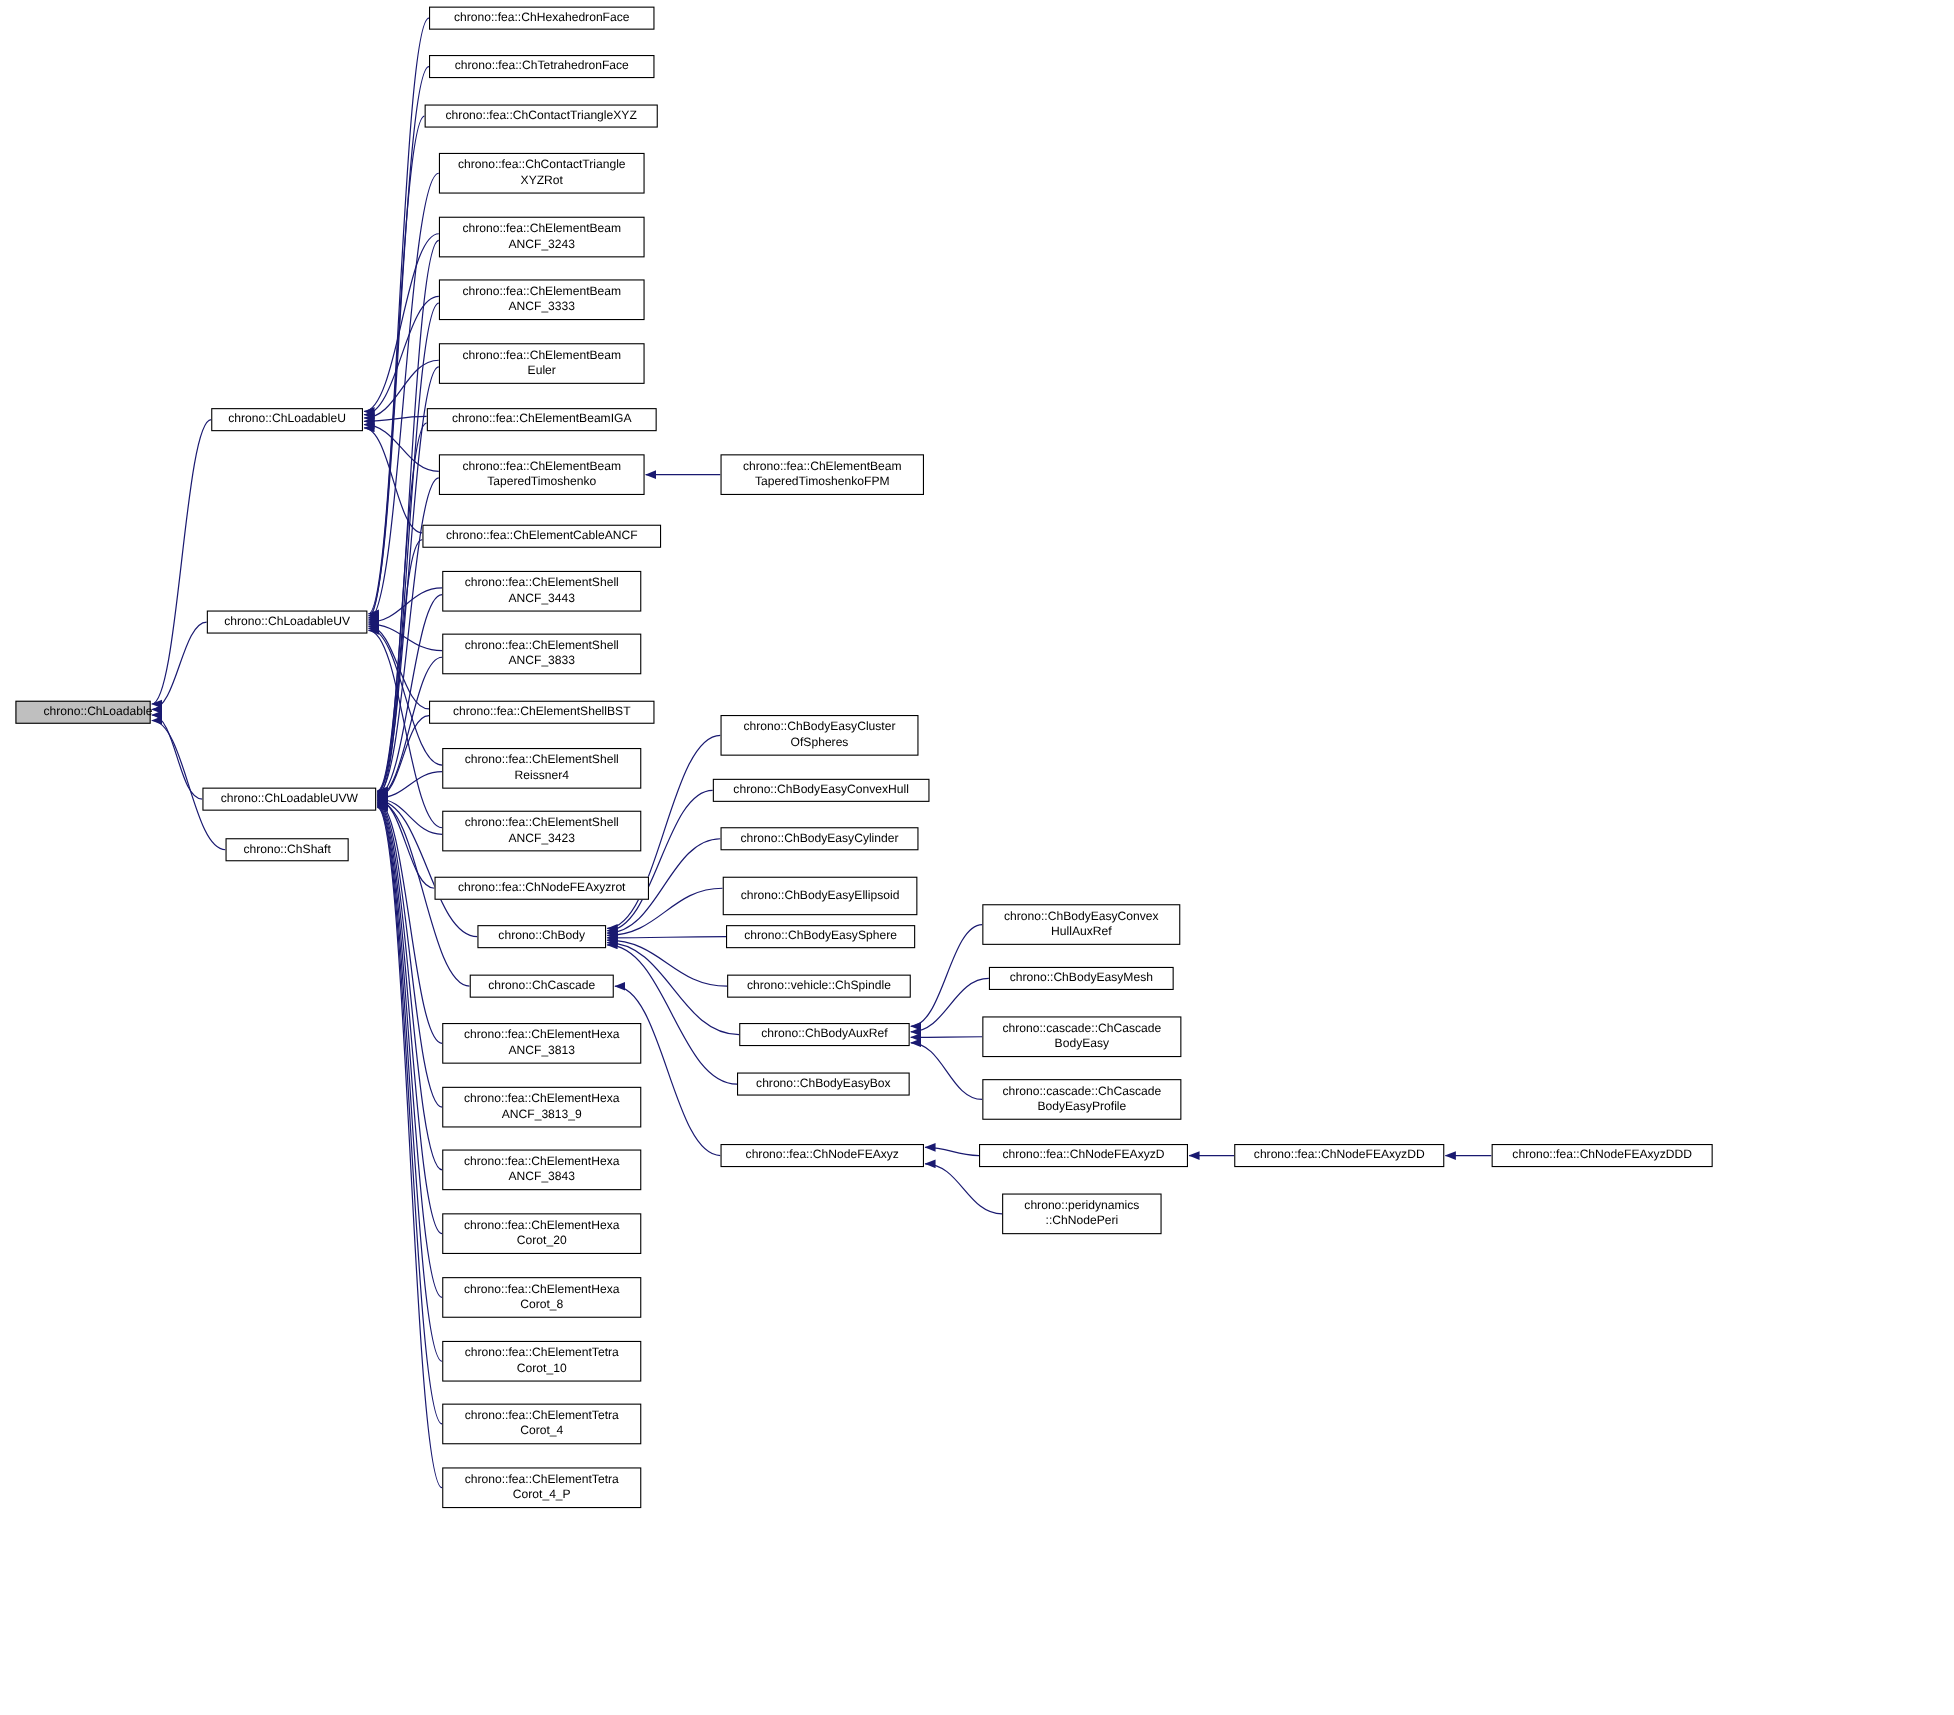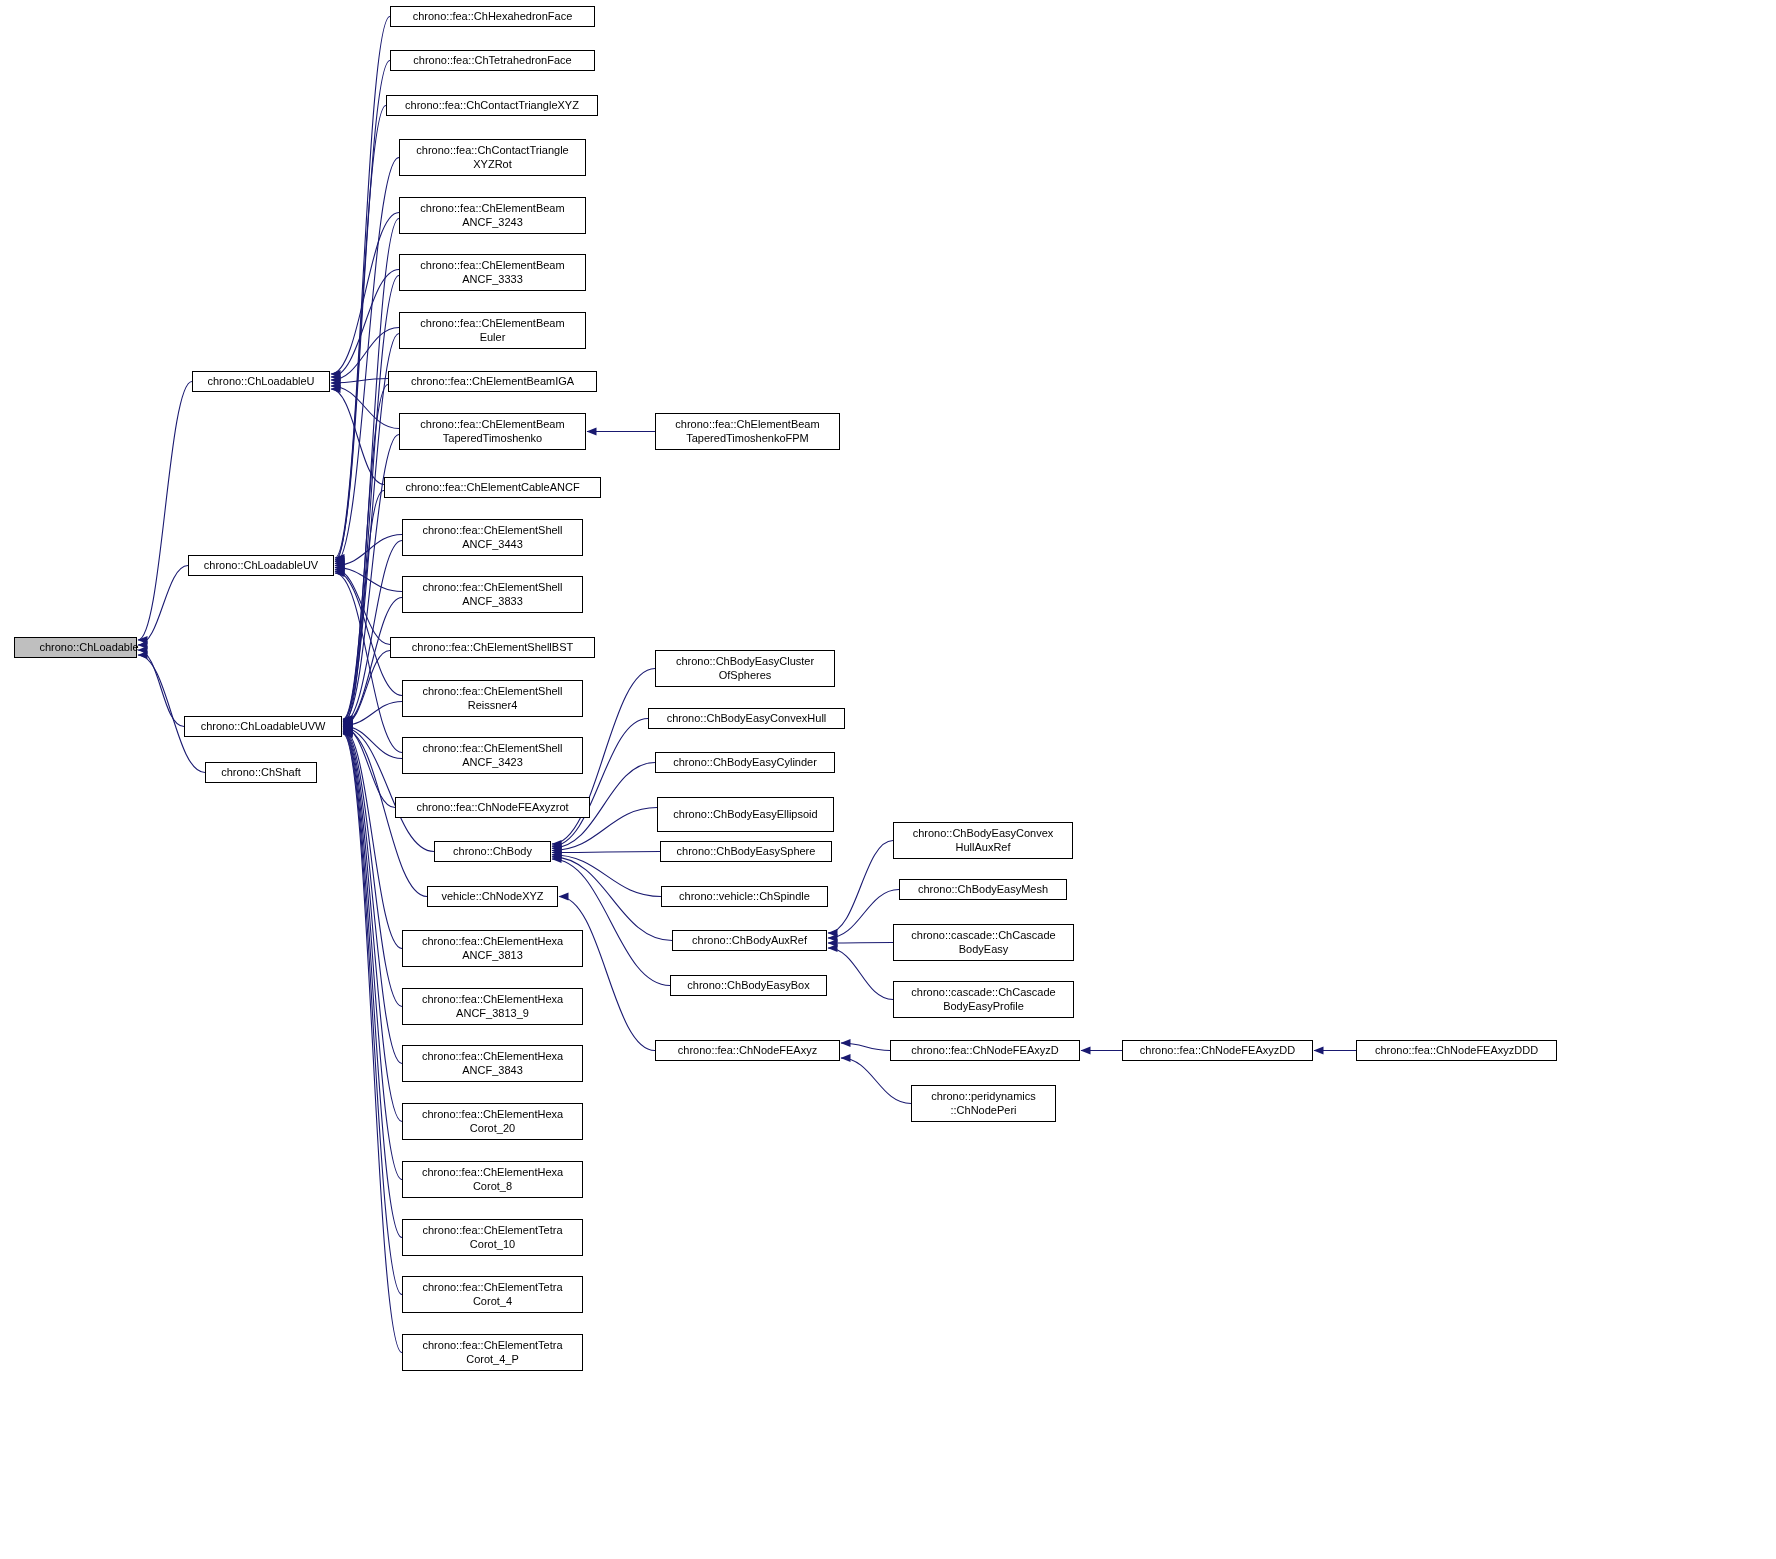--- a/index.html
+++ b/index.html
@@ -190,21 +190,21 @@
       <span class="node-line">chrono::fea::ChElementShell</span>
       <span class="node-line">ANCF_3423</span>
     </div>
     <div class="node" style="left: 395px; top: 797px; width: 195px; height: 21px;">
       <span class="node-line">chrono::fea::ChNodeFEAxyzrot</span>
     </div>
     <div class="node" style="left: 434px; top: 841px; width: 117px; height: 21px;">
       <span class="node-line">chrono::ChBody</span>
     </div>
     <div class="node" style="left: 427px; top: 886px; width: 131px; height: 21px;">
-      <span class="node-line">vehicle::ChNodeXYZ</span>
+      <span class="node-line">chrono::ChCascade</span>
     </div>
     <div class="node" style="left: 402px; top: 930px; width: 181px; height: 37px;">
       <span class="node-line">chrono::fea::ChElementHexa</span>
       <span class="node-line">ANCF_3813</span>
     </div>
     <div class="node" style="left: 402px; top: 988px; width: 181px; height: 37px;">
       <span class="node-line">chrono::fea::ChElementHexa</span>
       <span class="node-line">ANCF_3813_9</span>
     </div>
     <div class="node" style="left: 402px; top: 1045px; width: 181px; height: 37px;">

